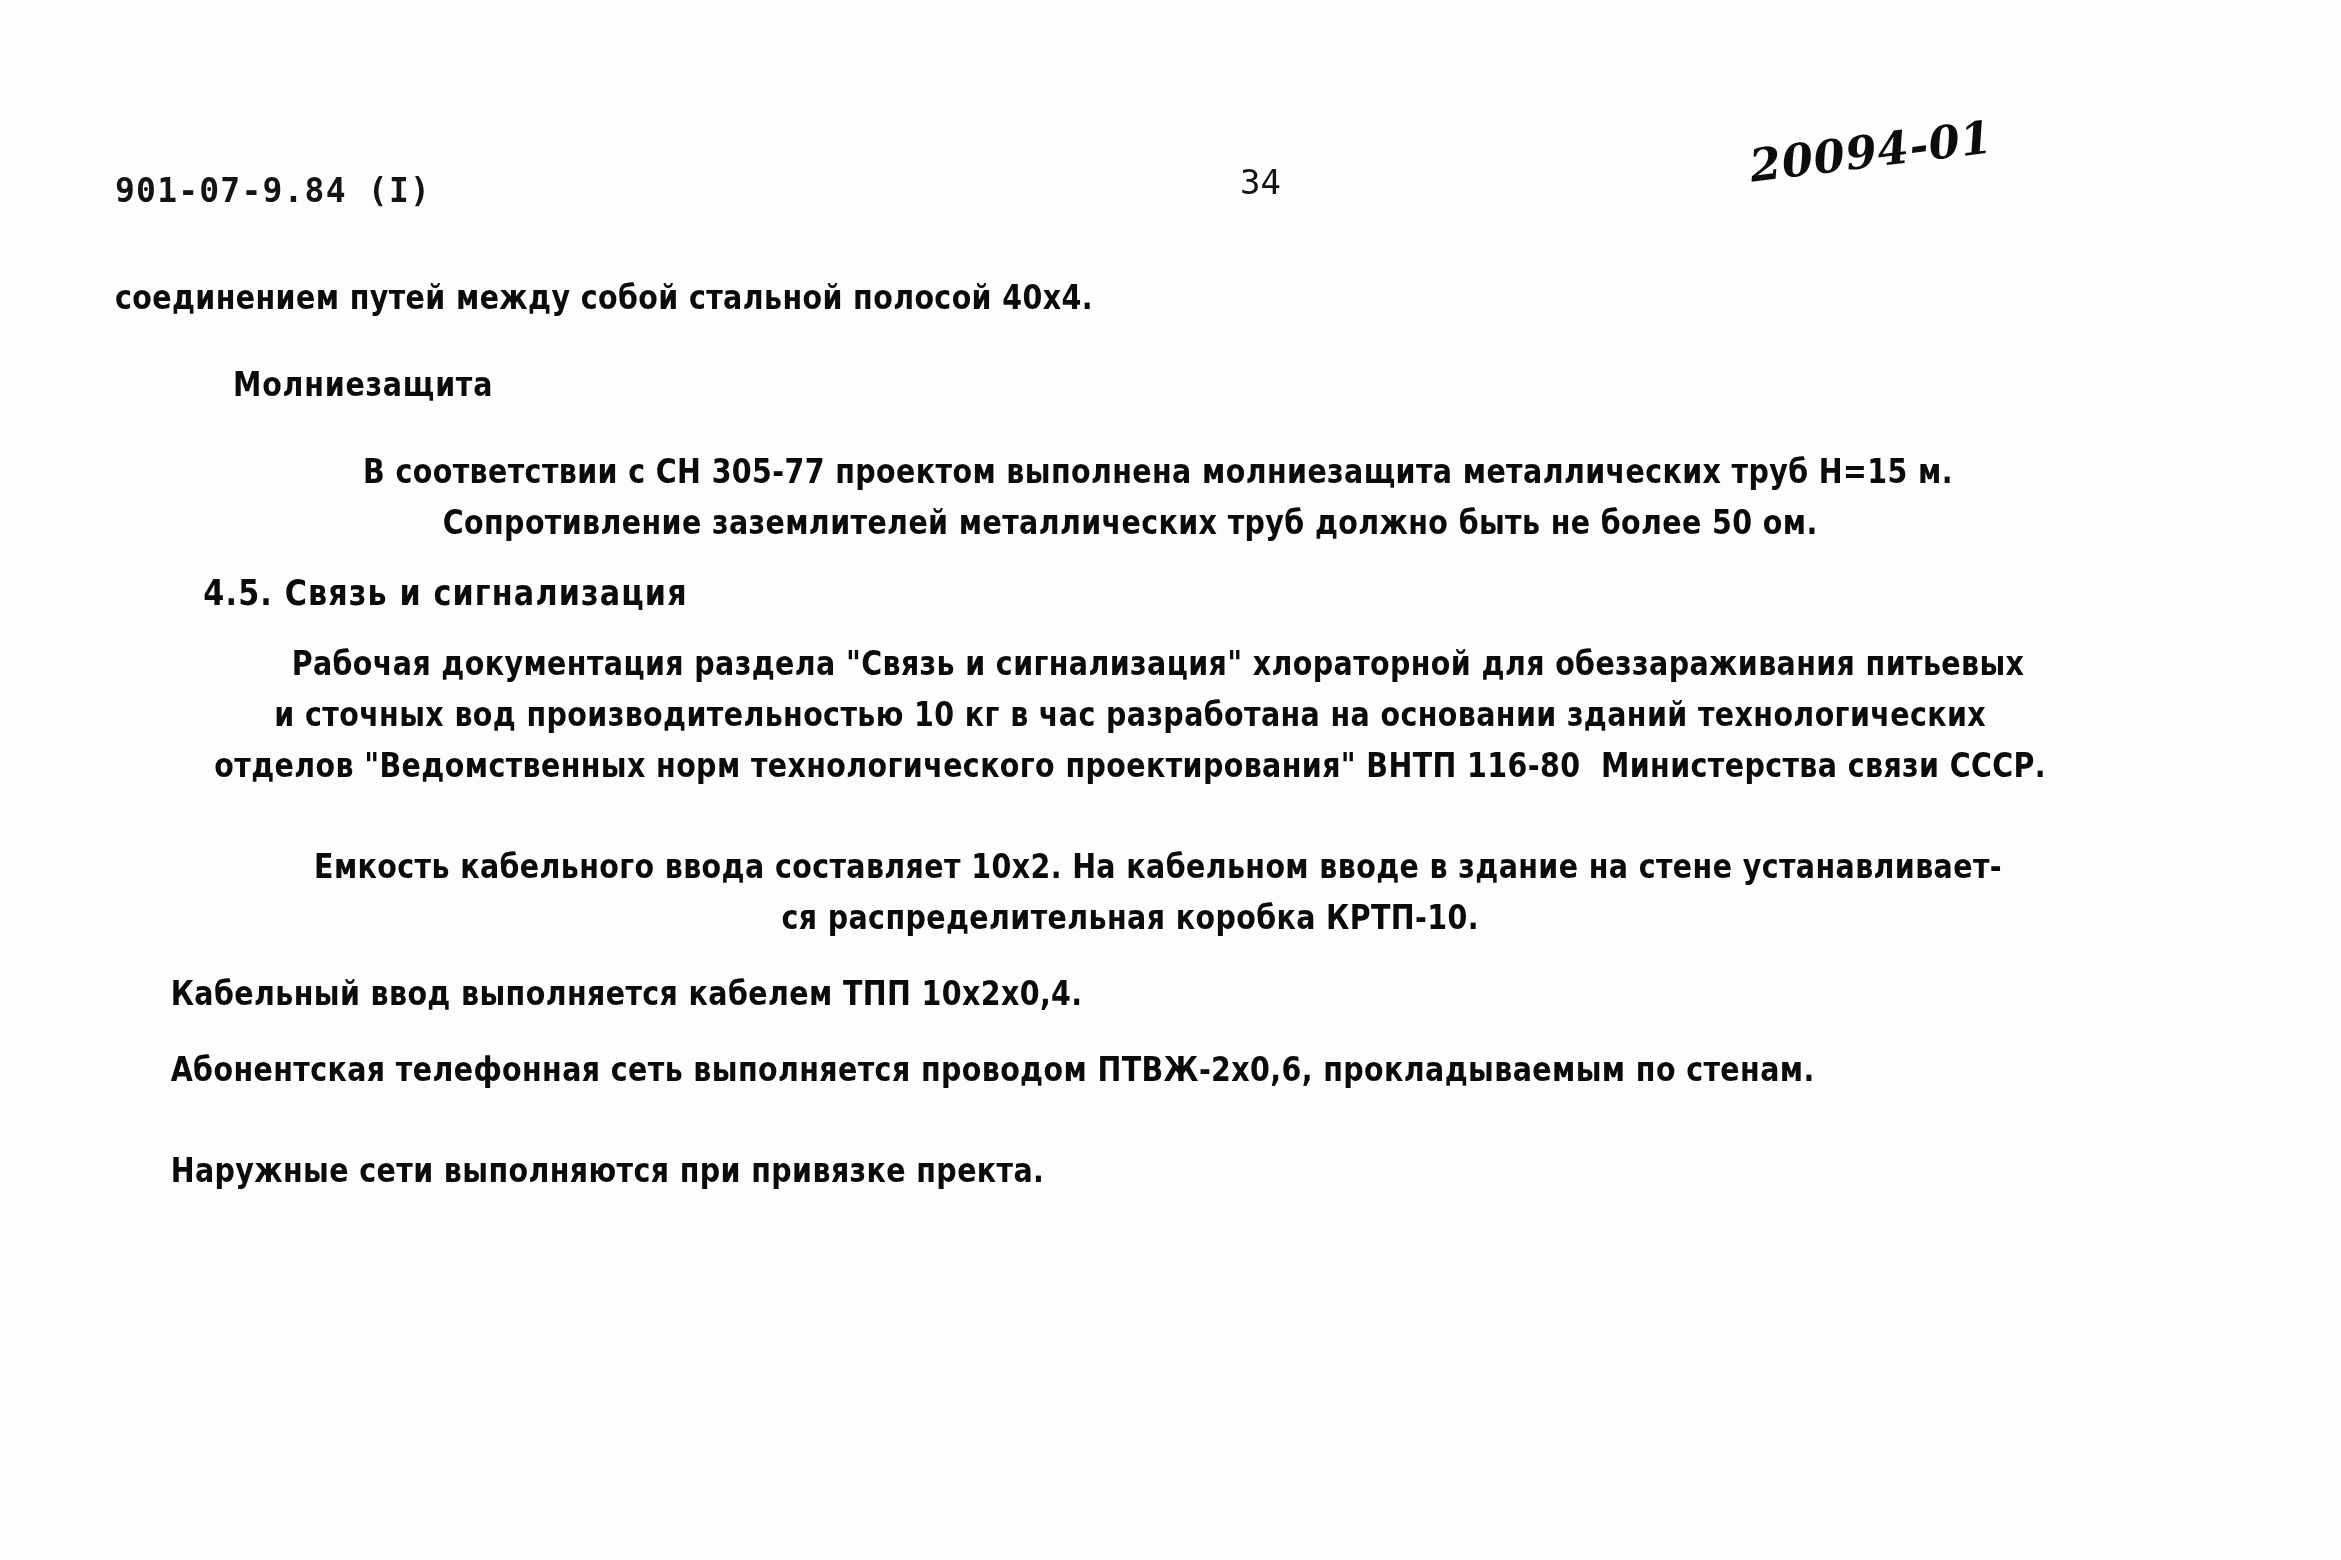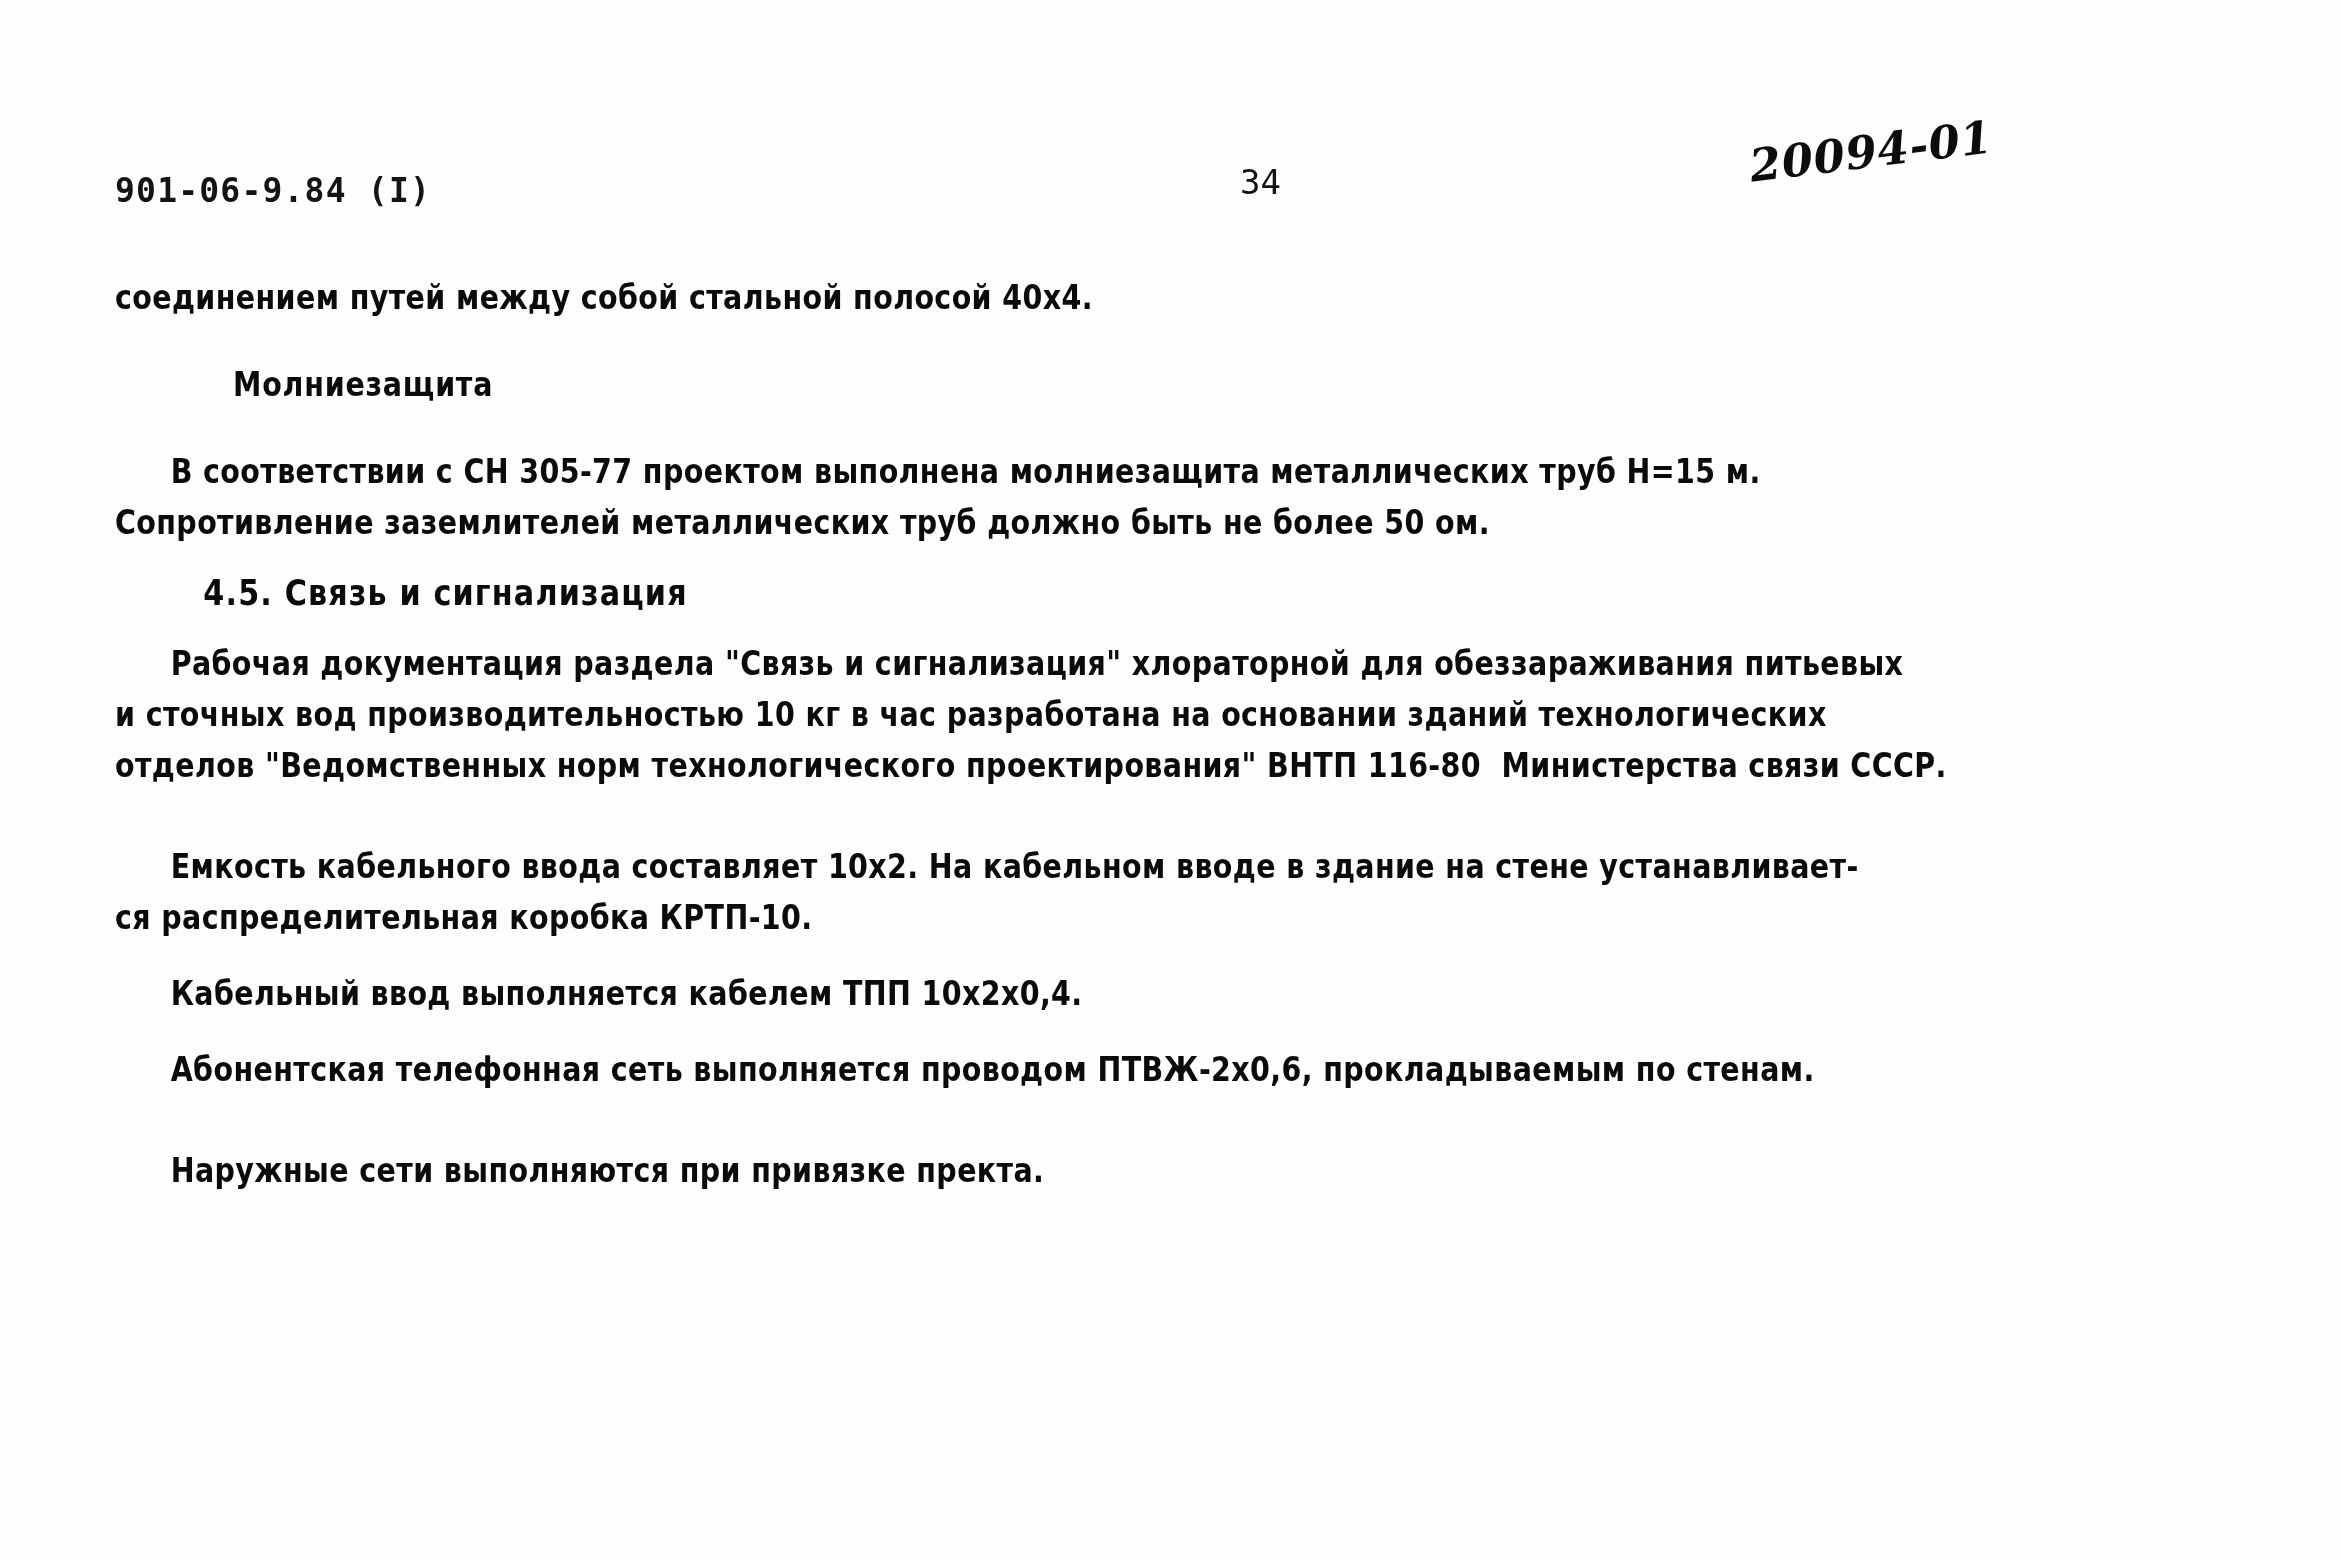--- a/index.html
+++ b/index.html
@@ -80,20 +80,21 @@
     line-height: 51px;
     letter-spacing: 0.4px;
     color: #0b0b0b;
     white-space: pre-wrap;
     transform: scaleX(0.96);
     transform-origin: left center;
   }
 
   .block {
     margin-bottom: 0;
+    text-align: center;
   }
 
   .spacer-sm { height: 25px; }
   .spacer-md { height: 42px; }
 
   .indent-1 { padding-left: 0; }
   .indent-2 { padding-left: 123px; }
   .indent-3 { padding-left: 58px; }
   .indent-4 { padding-left: 92px; }
 
@@ -116,21 +117,21 @@
     transform: scaleX(0.96);
     transform-origin: left center;
   }
 </style>
 </head>
 <body>
 
 <div class="page">
 
   <div class="header">
-    <div class="doc-code">901-06-9.84 (I)</div>
+    <div class="doc-code">901-07-9.84 (I)</div>
     <div class="page-number">34</div>
     <div class="hand-annotation">20094-01</div>
   </div>
 
   <div class="body-text">
 
     <div class="line indent-1">соединением путей между собой стальной полосой 40х4.</div>
 
     <div class="spacer-md"></div>
 

